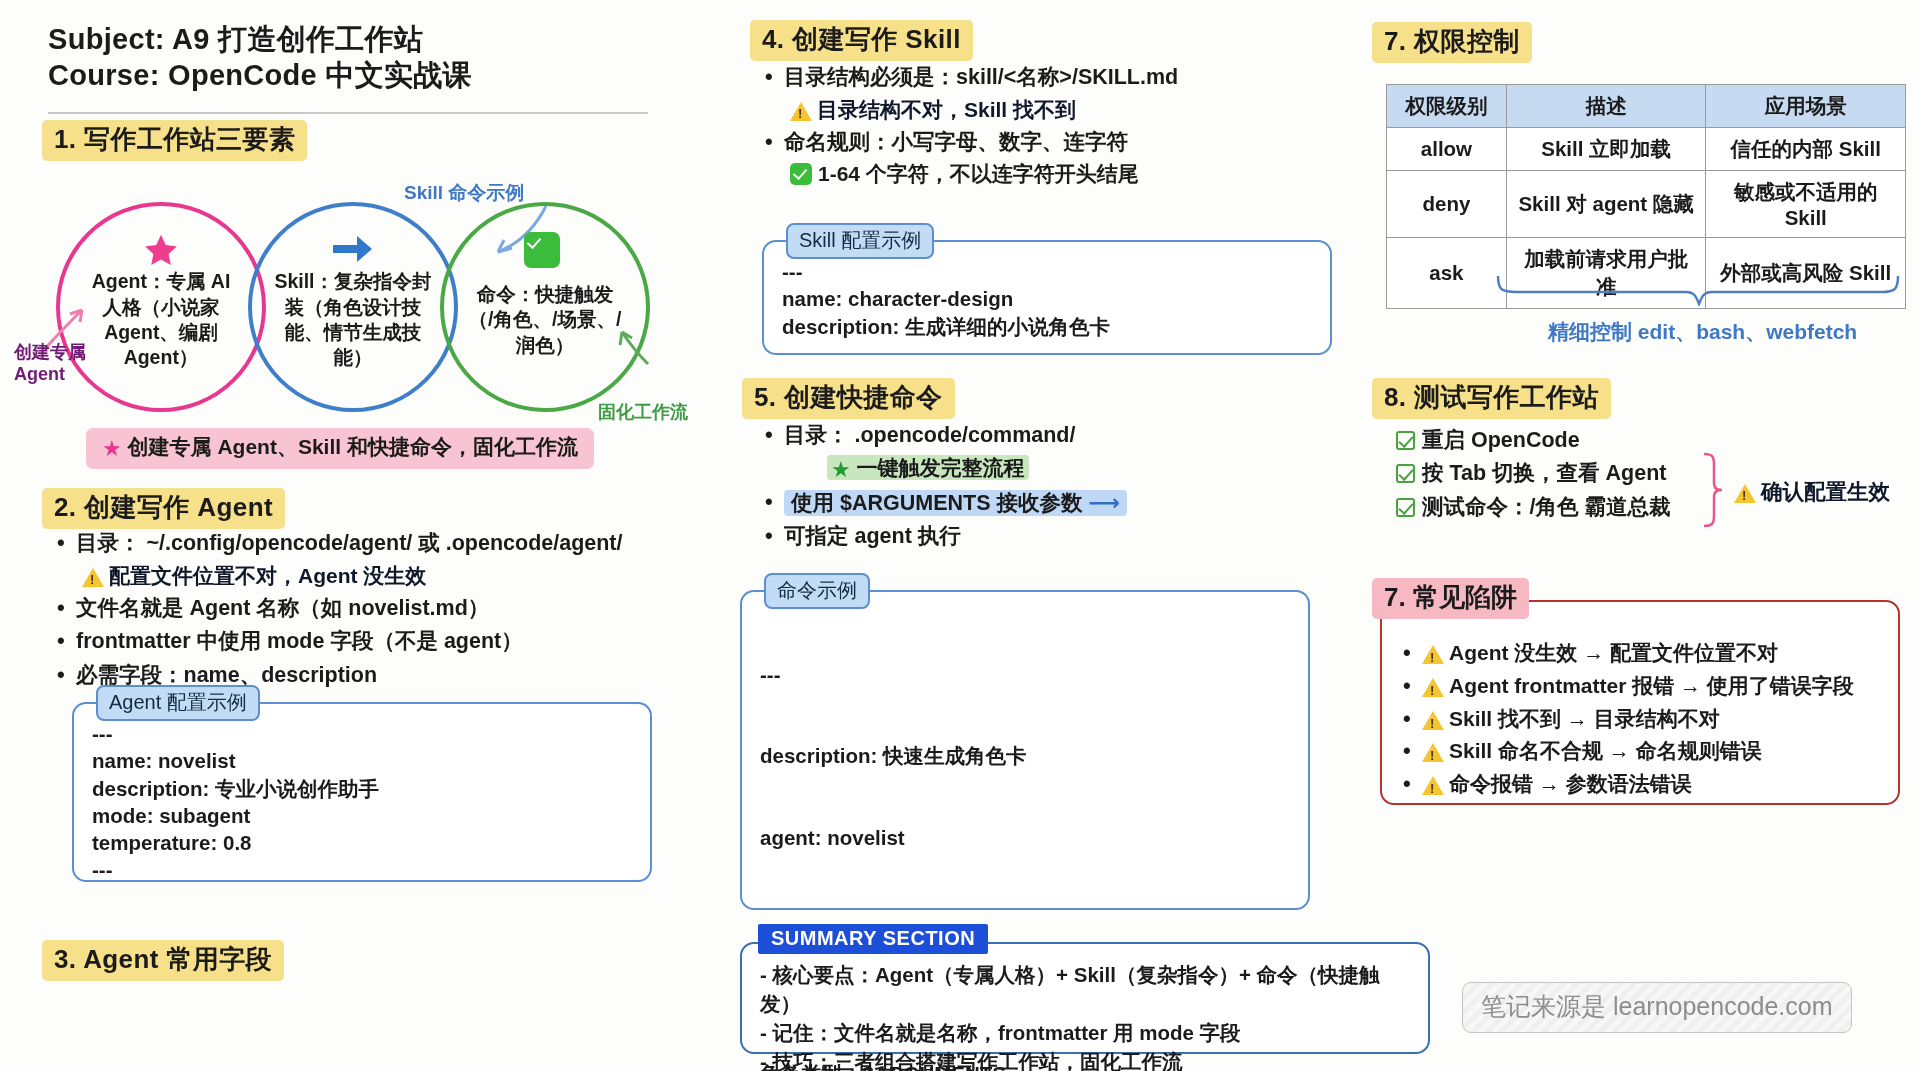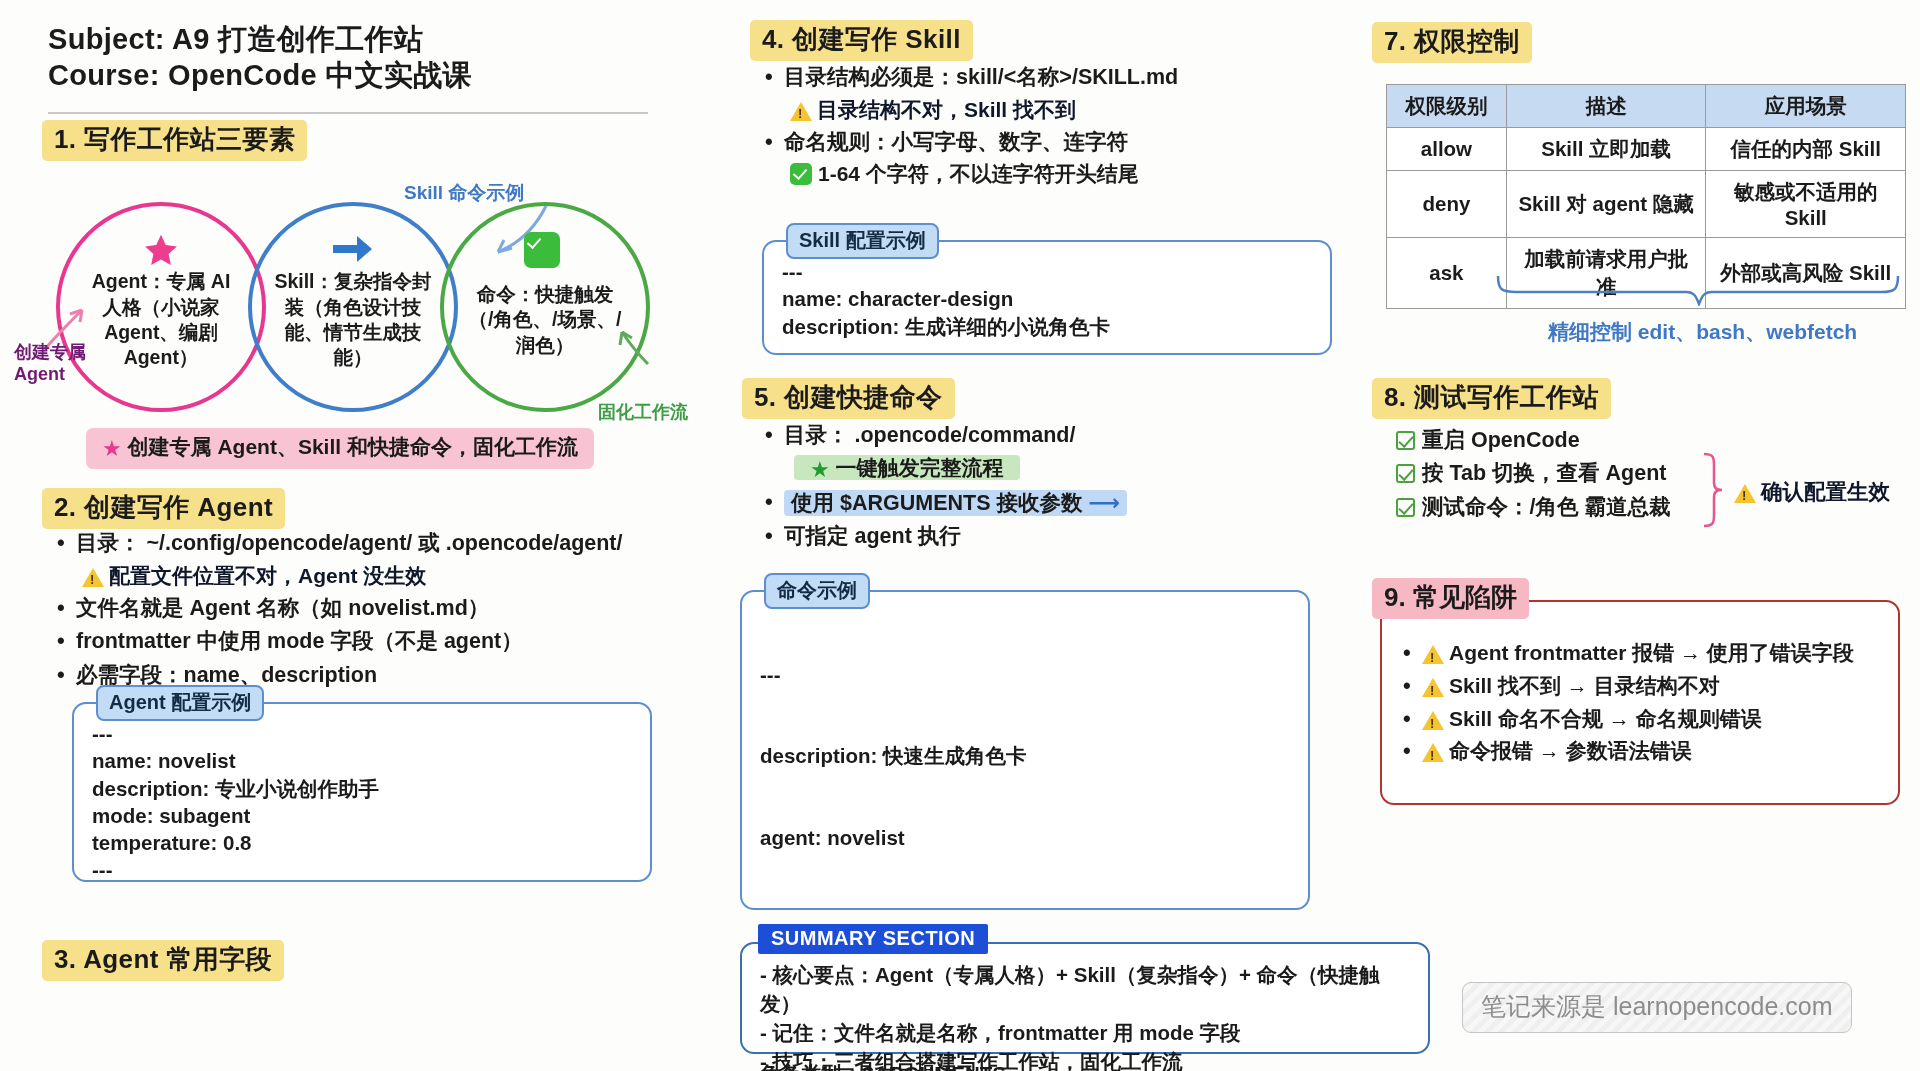--- a/index.html
+++ b/index.html
@@ -24,21 +24,21 @@
     letter-spacing: .4px;
   }
   .hl-pinkhdr {
     display: inline-block;
     background: #f6b8c2;
     border-radius: 5px;
     padding: 2px 12px 4px 12px;
     font-weight: bold;
   }
   .hl-blue { background: #bed8f5; border-radius: 4px; padding: 1px 7px; }
-  .hl-green { background: #c9e7bf; border-radius: 4px; padding: 1px 16px; }
+  .hl-green { background: #c9e7bf; border-radius: 4px; padding: 1px 4px; margin-left: 33px; }
   .hl-pinkband {
     background: #f8c3d2; border-radius: 7px;
     padding: 5px 16px 7px 16px; font-weight: bold;
   }
   .warn { color: #0f172a; font-weight: bold; }
   .bluetxt { color: #3f78c4; font-weight: bold; }
 
   
   .hdr-line { font-size: 29px; font-weight: bold; letter-spacing: .3px; }
   .hdr-rule { width: 600px; height: 2px; background: #c9c9c9; }
@@ -58,21 +58,21 @@
   
   .card {
     position: absolute;
     border: 2.5px solid #5b8fd0;
     border-radius: 14px;
     background: #fff;
   }
   .card-tab {
     position: absolute; top: -19px; left: 22px;
     background: #c3dcf5; border: 2px solid #5b8fd0; border-radius: 8px;
-    padding: 2px 11px 3px 11px; font-size: 20px; font-weight: bold;
+    padding: 2px 11px 3px 11px; font-size: 20px; font-weight: normal;
     color: #132b45; white-space: nowrap;
   }
   .card-body {
     padding: 16px 18px 12px 18px;
     font-size: 20.5px; line-height: 1.33; font-weight: bold;
     white-space: pre-wrap;
   }
 
   
   .circle {
@@ -357,24 +357,25 @@
     <div><span class="chk"></span><span>测试命令：/角色 霸道总裁</span></div>
   </div>
   <svg class="abs" style="left:1700px; top:452px;" width="26" height="76">
     <path d="M4 2 C 14 2, 14 6, 14 14 L 14 30 C 14 36, 16 38, 22 38 C 16 38, 14 40, 14 46 L 14 62 C 14 70, 14 74, 4 74" stroke="#e8568f" stroke-width="2.5" fill="none"></path>
   </svg>
   <div class="abs" style="left:1734px; top:477px; font-size:21.5px;">
     <span class="tri"></span><span class="warn">确认配置生效</span>
   </div>
 
   <div class="abs" style="left:1372px; top:578px; z-index:5;">
-    <span class="hl-pinkhdr" style="font-size:26px;">9. 常见陷阱</span>
+    <span class="hl-pinkhdr" style="font-size:26px;">7. 常见陷阱</span>
   </div>
   <div class="box-red" style="left:1380px; top:600px; width:520px; height:205px;">
     <ul class="b" style="padding:36px 0 0 16px;">
+      <li style="font-size:21px;"><span class="tri"></span><span>Agent 没生效 → 配置文件位置不对</span></li>
       <li style="font-size:21px;"><span class="tri"></span><span>Agent frontmatter 报错 → 使用了错误字段</span></li>
       <li style="font-size:21px;"><span class="tri"></span><span>Skill 找不到 → 目录结构不对</span></li>
       <li style="font-size:21px;"><span class="tri"></span><span>Skill 命名不合规 → 命名规则错误</span></li>
       <li style="font-size:21px;"><span class="tri"></span><span>命令报错 → 参数语法错误</span></li>
     </ul>
   </div>
 
   <div class="wm" style="left:1462px; top:982px;">笔记来源是 learnopencode.com</div>
 
 </div>

